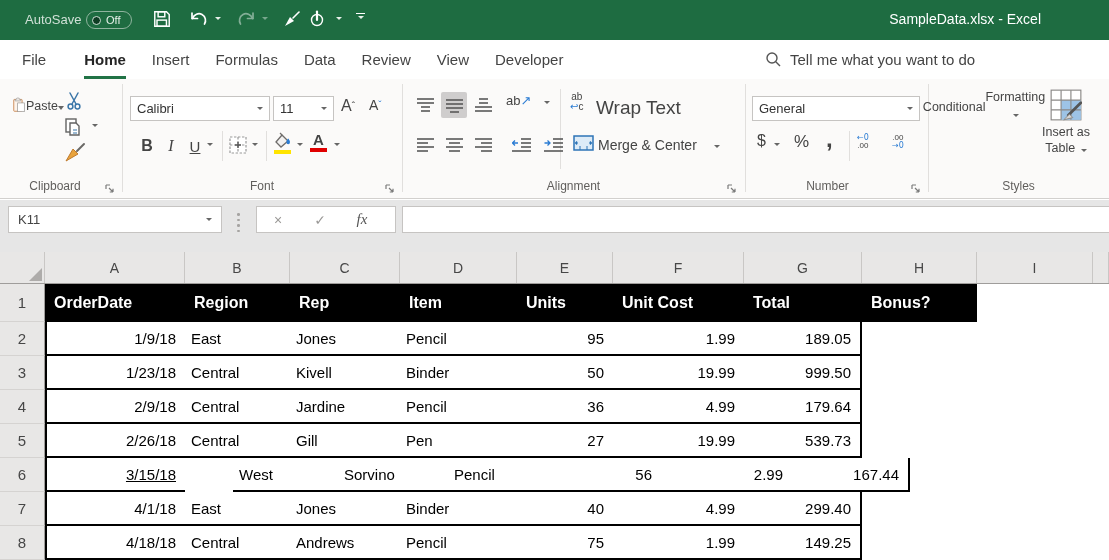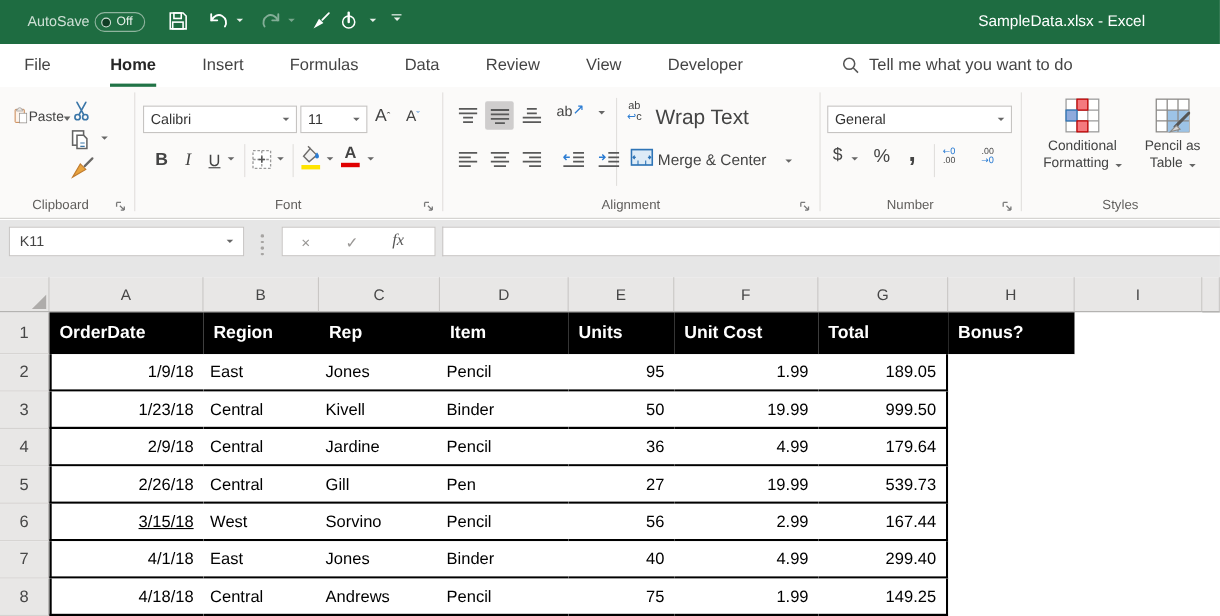--- a/index.html
+++ b/index.html
@@ -123,21 +123,21 @@
     <span class="tb-item qat-icon" style="left:356px;top:13px;">
       <span style="display:flex;flex-direction:column;align-items:center;gap:2px;">
           <span style="width:9px;border-top:1.5px solid #fff;"></span>
           <span class="crt w sm"></span>
         </span>
     </span>
     <span class="doc-title">SampleData.xlsx - Excel</span>
   </div>
 
   <div class="tabrow">
-    <span id="tabs-holder" style="display:flex;height:39px;align-items:center;gap:16px;">
+    <span id="tabs-holder" style="display:flex;height:39px;align-items:center;">
         <span class="tab first">File</span>
         <span class="tab active">Home</span>
         <span class="tab">Insert</span>
         <span class="tab">Formulas</span>
         <span class="tab">Data</span>
         <span class="tab">Review</span>
         <span class="tab">View</span>
         <span class="tab">Developer</span>
       </span>
     <span class="tellme">
@@ -393,40 +393,40 @@
       <span class="decnum glyph"><span class="blue">→0</span></span>
     </span>
     <span class="grp-label" style="left:745px;width:165px;">Number</span>
     <span class="launcher" style="left:910px;">
       <svg width="11" height="11" viewBox="0 0 11 11">
           <path d="M2 2 h4 M2 2 v4" stroke="#7A7A7A" stroke-width="1.2" fill="none"></path>
           <path d="M5 5 L9 9 M9 9 v-3.2 M9 9 h-3.2" stroke="#7A7A7A" stroke-width="1.2" fill="none"></path>
         </svg>
     </span>
 
-    <div class="ric" style="left:938px;top:10px;flex-direction:column;width:92px;">
+    <div class="ric" style="left:938px;top:10px;flex-direction:row;width:92px;">
       <svg width="32" height="32" viewBox="0 0 28 28">
         <rect x="1" y="1" width="26" height="26" fill="#fff" stroke="#9A9A9A"></rect>
         <path d="M9.7 1 v26 M18.3 1 v26 M1 9.7 h26 M1 18.3 h26" stroke="#9A9A9A"></path>
         <rect x="9.7" y="1" width="8.6" height="8.7" fill="#F4797E" stroke="#C00000"></rect>
         <rect x="1" y="9.7" width="8.7" height="8.6" fill="#8FAADC" stroke="#2E74B6"></rect>
         <rect x="9.7" y="18.3" width="8.6" height="8.7" fill="#F4797E" stroke="#C00000"></rect>
       </svg>
       <span class="biglbl" style="margin-top:3px;">Conditional</span>
       <span class="biglbl"><span>Formatting</span> <span class="crt sm" style="margin-left:2px;"></span></span>
     </div>
     <div class="ric" style="left:1030px;top:10px;flex-direction:column;width:72px;">
       <svg width="32" height="32" viewBox="0 0 28 28">
         <rect x="1" y="1" width="26" height="26" fill="#fff" stroke="#8A8886"></rect>
         <rect x="9.7" y="9.7" width="17.3" height="17.3" fill="#9DC3E6"></rect>
         <path d="M9.7 1 v26 M18.3 1 v26 M1 9.7 h26 M1 18.3 h26" stroke="#8A8886"></path>
         <path d="M27 12 L16 23" stroke="#555" stroke-width="2.4" stroke-linecap="round"></path>
         <path d="M12 27 L17 22 L20 25 Z" fill="#D8D6D4" stroke="#8A8886" stroke-width="0.8"></path>
       </svg>
-      <span class="biglbl" style="margin-top:3px;">Pencil as</span>
+      <span class="biglbl" style="margin-top:3px;">Insert as</span>
       <span class="biglbl"><span>Table</span> <span class="crt sm" style="margin-left:2px;"></span></span>
     </div>
     <span class="grp-label" style="left:928px;width:181px;">Styles</span>
   </div>
 
   <div class="formula-row">
     <div class="namebox">
       <span>K11</span>
       <span class="crt sm"></span>
     </div>
@@ -513,21 +513,21 @@
           <div class="cell al-left bordered" style="width: 110px;">Gill</div>
           <div class="cell al-left bordered" style="width: 117px;">Pen</div>
           <div class="cell al-right bordered" style="width: 96px;">27</div>
           <div class="cell al-right bordered" style="width: 131px;">19.99</div>
           <div class="cell al-right bordered bright" style="width: 118px;">539.73</div>
           <div class="cell al-left" style="width: 115px;"></div>
         </div>
         <div class="grid-row data-row">
           <div class="rownum">6</div>
           <div class="cell al-right bordered bleft" style="width: 140px; text-decoration: underline;">3/15/18</div>
-          <div class="cell al-left bordered" style="width: 105px;">West</div>
+          <div class="cell al-left bordered" style="width: 105px; margin-left: 48px;">West</div>
           <div class="cell al-left bordered" style="width: 110px;">Sorvino</div>
           <div class="cell al-left bordered" style="width: 117px;">Pencil</div>
           <div class="cell al-right bordered" style="width: 96px;">56</div>
           <div class="cell al-right bordered" style="width: 131px;">2.99</div>
           <div class="cell al-right bordered bright" style="width: 118px;">167.44</div>
           <div class="cell al-left" style="width: 115px;"></div>
         </div>
         <div class="grid-row data-row">
           <div class="rownum">7</div>
           <div class="cell al-right bordered bleft" style="width: 140px;">4/1/18</div>

